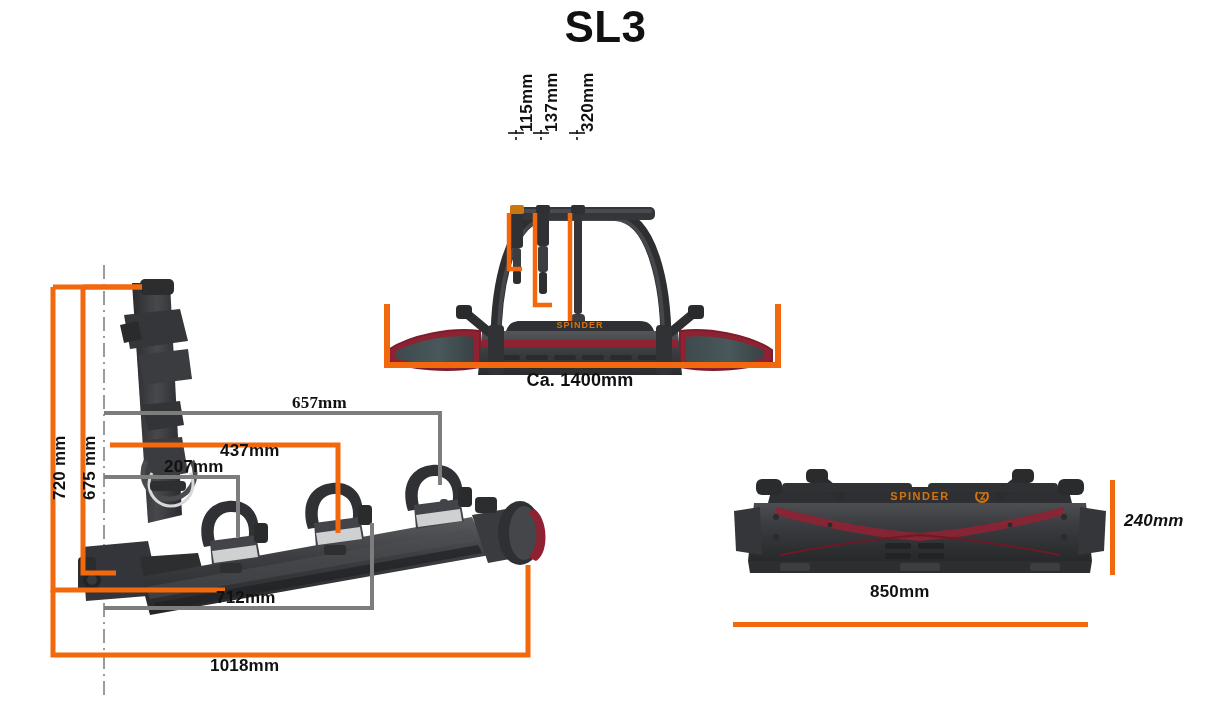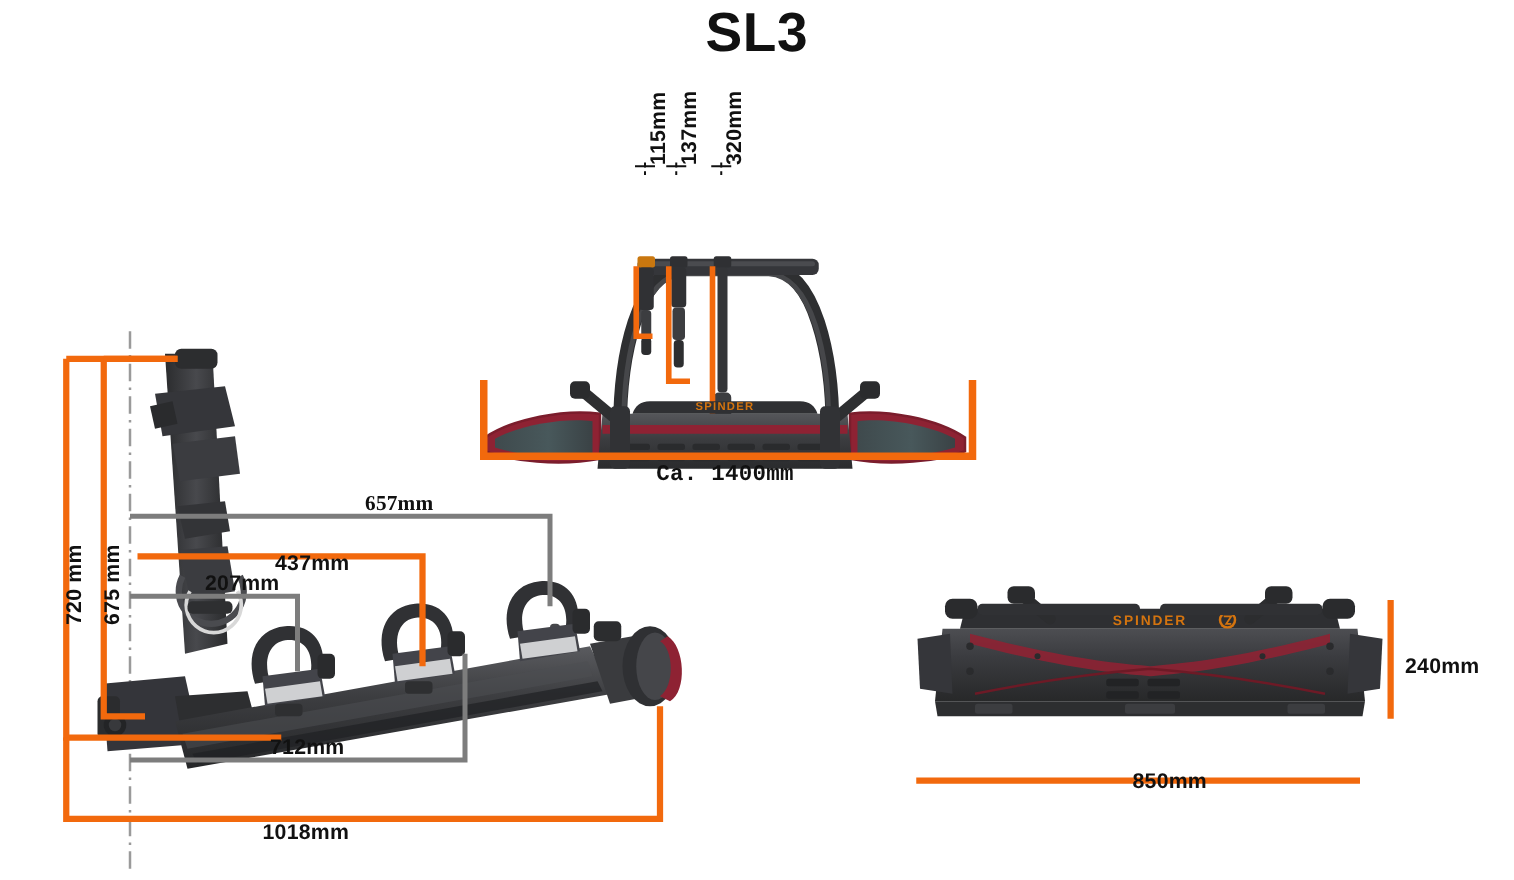--- a/index.html
+++ b/index.html
@@ -35,21 +35,21 @@
     font-size: 17px;
     font-weight: bold;
     color: #111;
     white-space: nowrap;
     letter-spacing: 0.2px;
   }
   .dim-label.vert {
     transform-origin: 0 0;
     transform: rotate(-90deg);
   }
-  .dim-label.big { font-size: 18px; font-family: Liberation Mono, monospace; }
+  .dim-label.big { font-size: 18px; }
 
   
   .orange-h { background: #f2690d; height: 5px; }
   .orange-v { background: #f2690d; width: 5px; }
 
   
   svg { display:block; overflow: visible; }
 
   
 </style>
@@ -351,19 +351,19 @@
       <rect x="208" y="28" width="130" height="9" rx="4" fill="#303134"></rect>
       <g fill="#2a2b2d">
         <rect x="36" y="24" width="26" height="16" rx="6"></rect>
         <rect x="338" y="24" width="26" height="16" rx="6"></rect>
         <rect x="86" y="14" width="22" height="14" rx="5"></rect>
         <rect x="292" y="14" width="22" height="14" rx="5"></rect>
       </g>
     </svg>
 
     <div class="abs orange-v" style="left:390px; top:25px; height:95px;"></div>
-    <div class="abs dim-label" style="left:404px; top:68px;">240mm</div>
+    <div class="abs dim-label" style="left:404px; top:56px;font-style:italic;">240mm</div>
 
     <div class="abs orange-h" style="left:13px; top:167px; width:355px;"></div>
-    <div class="abs dim-label" style="left:150px; top:160px;margin-left:36px;">850mm</div>
+    <div class="abs dim-label" style="left:150px; top:127px;">850mm</div>
   </div>
 
 </div>
 
 </body></html>

